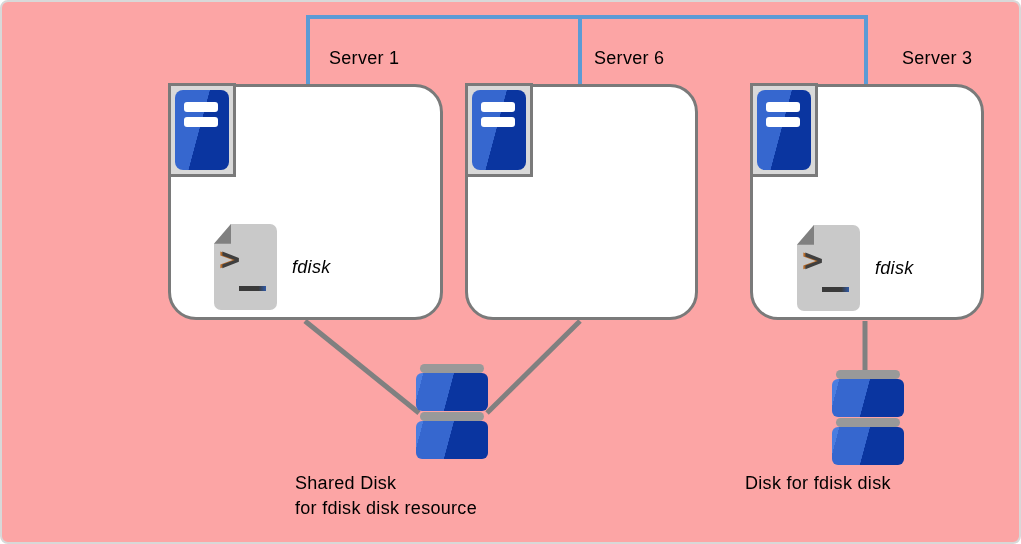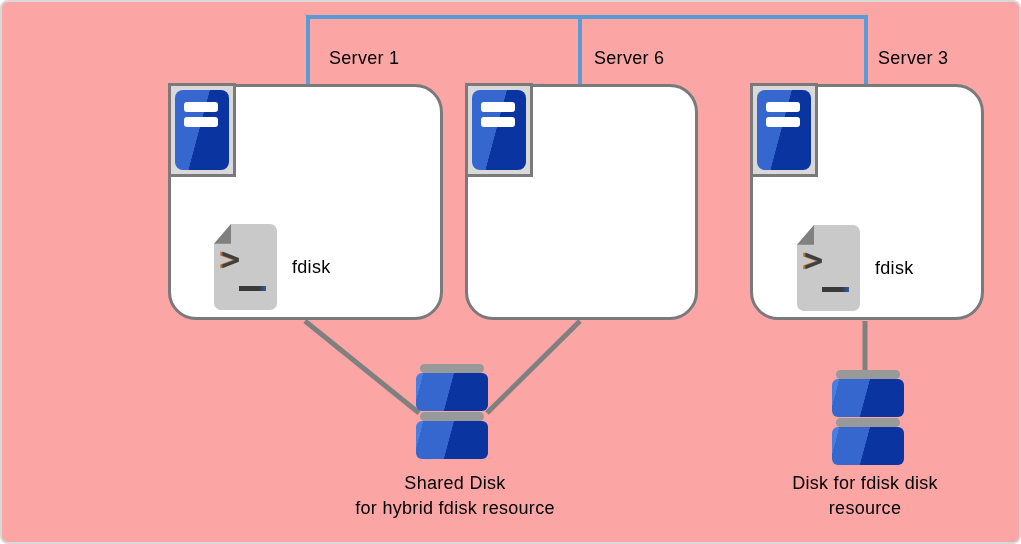--- a/index.html
+++ b/index.html
@@ -62,52 +62,52 @@
   }
   .doc-prompt{
     position:absolute;left:7px;top:18px;
     font-family:"DejaVu Sans Mono",monospace;font-weight:bold;font-size:32px;line-height:34px;
     color:#3F3F3F;text-shadow:-2px 0 0 #B66A28;
   }
   .doc-underscore{
     position:absolute;left:25px;top:62px;width:27px;height:5px;
     background:linear-gradient(90deg,#3A3A3A 0%,#3A3A3A 72%,#2F5AA8 100%);
   }
-  .tool .label{position:static;}
+  .tool .label{position:static;font-style:italic;}
 
   
   .disk{position:absolute;width:72px;height:96px;}
   .disk i{position:absolute;display:block;}
   .disk .cap{left:4px;width:64px;height:9px;background:var(--cap-gray);border-radius:5px;}
   .disk .drum{
     left:0;width:72px;height:38px;border-radius:6px;
     background:linear-gradient(105deg,#4A7DE0 0%,#4A7DE0 9%,var(--tower-light) 9%,var(--tower-light) 46%,var(--tower-dark) 46.5%,var(--tower-dark) 100%);
   }
   .disk .c1{top:0;}
   .disk .d1{top:9px;}
   .disk .c2{top:48px;}
   .disk .d2{top:57px;}
 
-  .disk-label{text-align:center;line-height:25px;}
+  .disk-label{line-height:25px;}
 </style>
 </head>
 <body>
 
 <div class="canvas">
 
   <svg class="wires" viewBox="0 0 1021 544">
     <path class="blue" d="M306 82 L306 15 L864 15 L864 82 M578 15 L578 82"></path>
     <path class="gray" d="M303 319 L417 411"></path>
     <path class="gray" d="M578 319 L485 411"></path>
     <path class="gray" d="M863 319 L863 371"></path>
   </svg>
 
   <div class="label server-label" style="left:327px">Server 1</div>
   <div class="label server-label" style="left:592px">Server 6</div>
-  <div class="label server-label" style="left:876px">Server 3</div>
+  <div class="label server-label" style="left:900px">Server 3</div>
 
   <div class="server-box" style="left:166px;width:275px"></div>
   <div class="server-box" style="left:463px;width:233px"></div>
   <div class="server-box" style="left:748px;width:234px"></div>
 
   <div class="holder" style="left:166px">
     <div class="tower">
       <span class="bar b1"></span>
       <span class="bar b2"></span>
     </div>
@@ -154,20 +154,19 @@
 
   <div class="disk" style="left:830px;top:368px">
     <i class="cap c1"></i>
     <i class="drum d1"></i>
     <i class="cap c2"></i>
     <i class="drum d2"></i>
   </div>
 
   <div class="label disk-label" style="left:293px;top:469px;width:320px">
     <div>Shared Disk</div>
-    <div>for hybrid fdisk resource</div>
+    <div>for fdisk disk resource</div>
   </div>
   <div class="label disk-label" style="left:743px;top:469px;width:240px">
     <div>Disk for fdisk disk</div>
-    <div>resource</div>
   </div>
 
 </div>
 
 </body></html>

